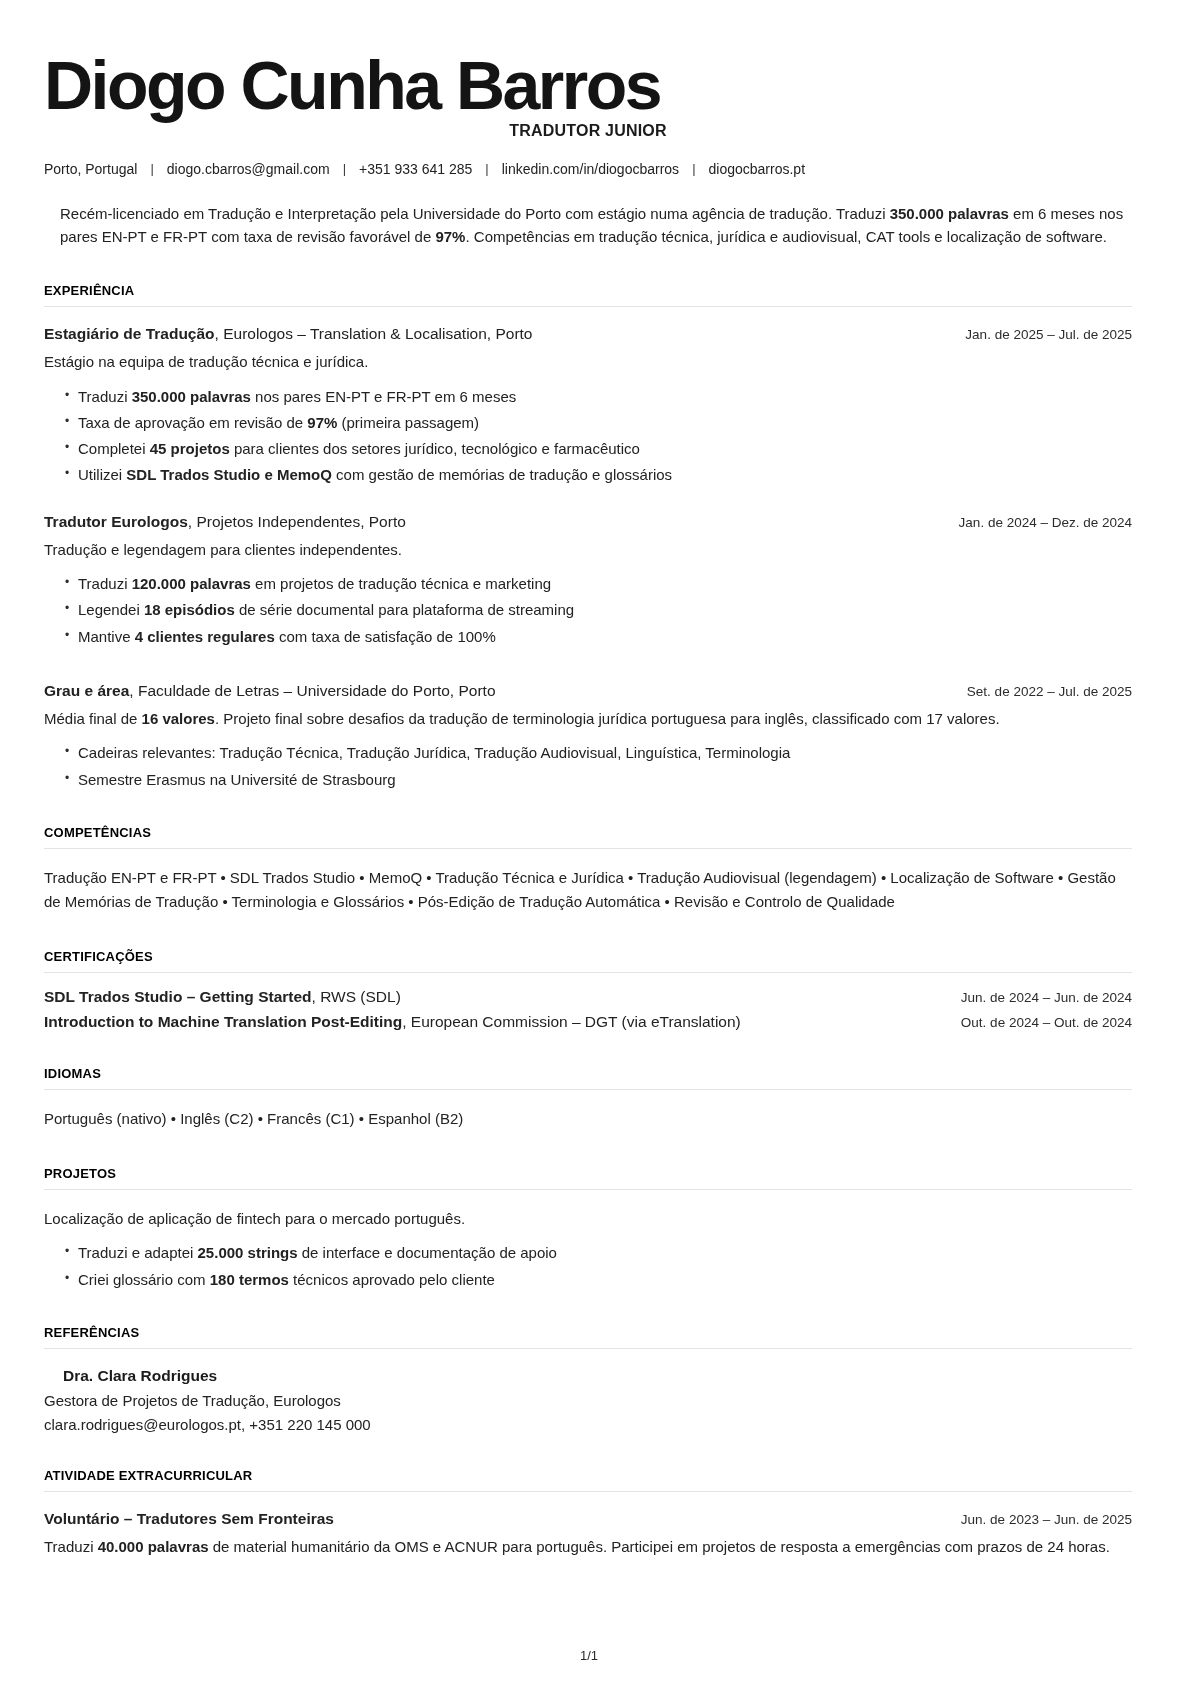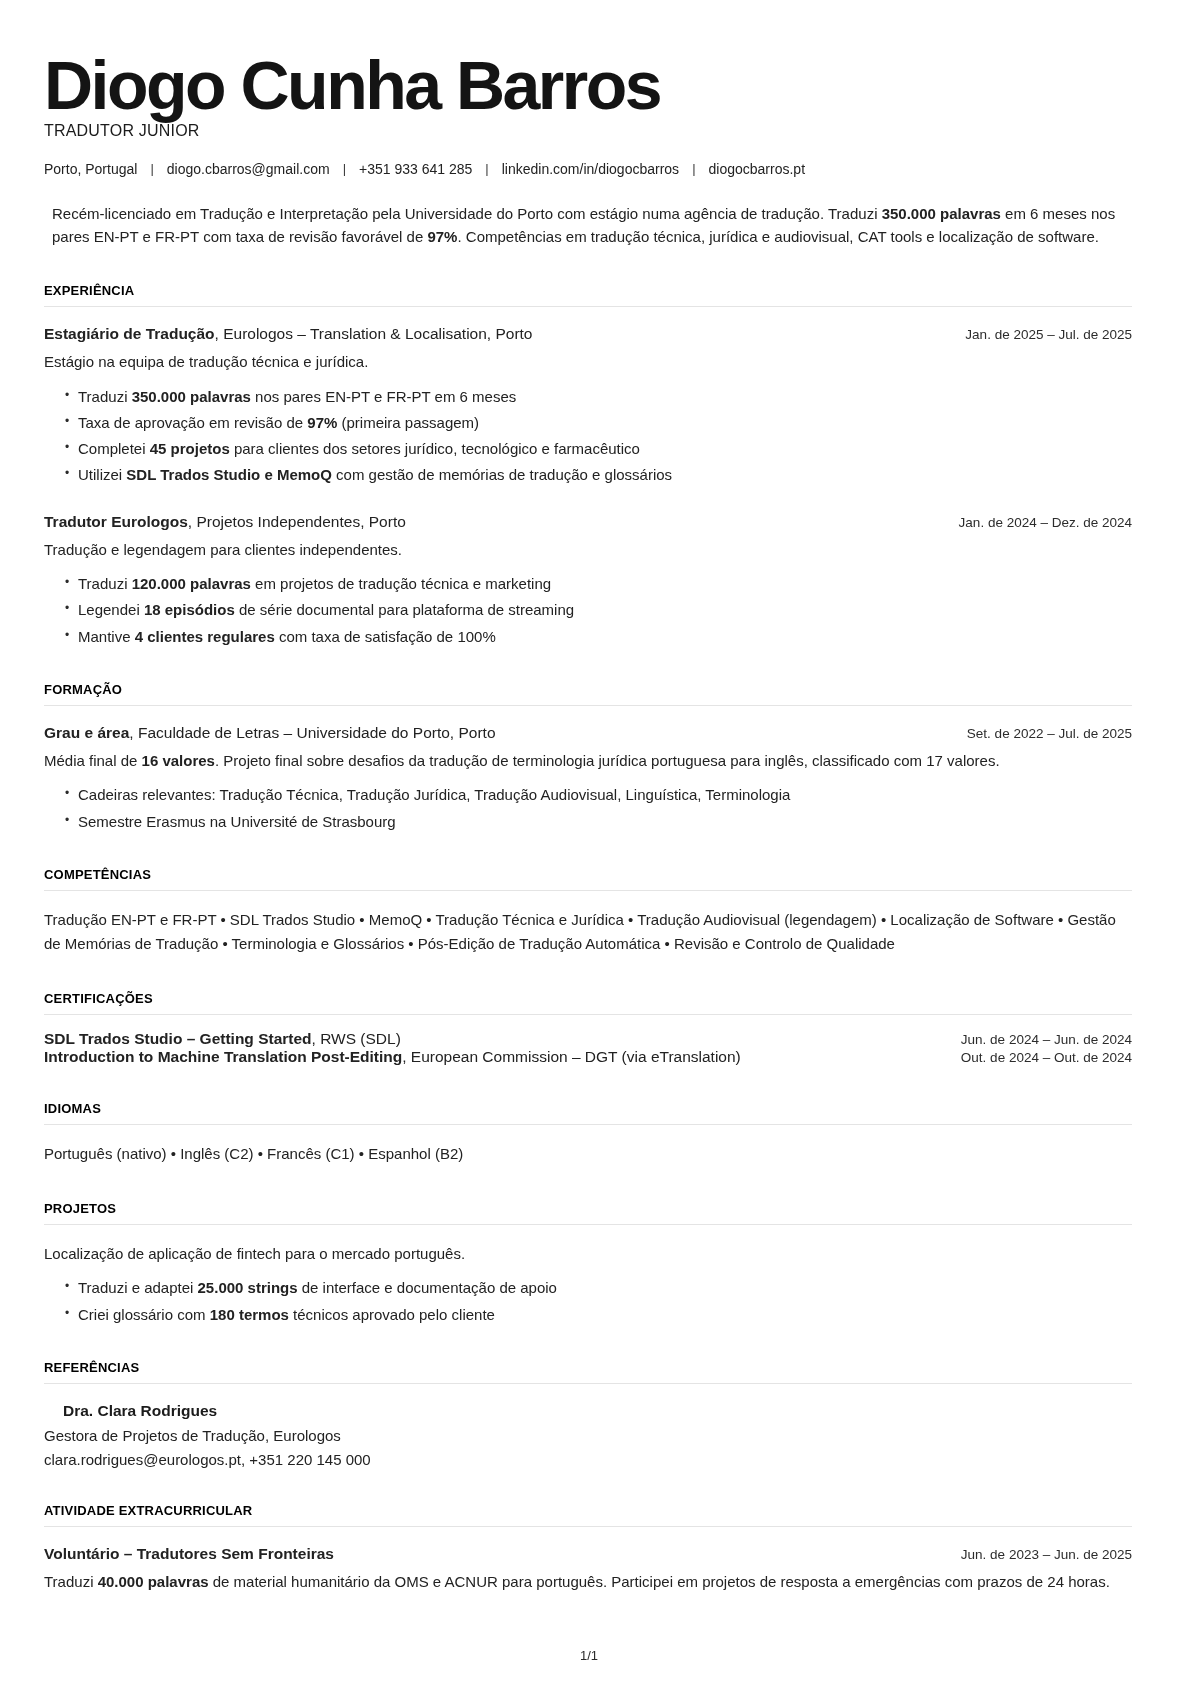--- a/index.html
+++ b/index.html
@@ -20,35 +20,36 @@
     margin: 0;
     font-size: 68px;
     font-weight: 800;
     letter-spacing: -2.5px;
     line-height: 0.98;
     color: #141414;
   }
   .role {
     margin-top: 3px;
     font-size: 16px;
-    font-weight: 400;
+    font-weight: 700;
     letter-spacing: 0.2px;
     color: #1b1b1b;
+    text-align: center;
   }
   .contact {
     margin-top: 21px;
     font-size: 14px;
     color: #222;
     display: flex;
     align-items: center;
     white-space: nowrap;
   }
   .contact .sep { margin: 0 13px; color: #3a3a3a; font-size: 13px; }
   .summary {
-    margin: 25px 0 0 8px;
+    margin: 25px 0 0 16px;
     font-size: 15px;
     line-height: 1.55;
     color: #222;
   }
   .section { margin-top: 35px; }
   .section-title {
     margin: 0;
     font-size: 13px;
     font-weight: 700;
     letter-spacing: 0.2px;
@@ -84,21 +85,21 @@
   ul.bullets li::before {
     content: "\2022";
     position: absolute;
     left: 21px; top: 0;
     font-size: 12px;
     color: #2a2a2a;
   }
   .b { font-weight: 700; }
   .inline-text { margin: 17px 0 0 0; font-size: 15px; line-height: 1.6; color: #222; }
   .cert-entry { margin-top: 15px; }
-  .cert-entry + .cert-entry { margin-top: 0; }
+  .cert-entry + .cert-entry { margin-top: 7px; }
   .ref-block { margin-top: 18px; }
   .ref-name { font-size: 15.5px; font-weight: 700; color: #1b1b1b; margin-left: 19px; }
   .ref-line { margin-top: 7px; font-size: 15px; color: #222; }
   .footer {
     position: absolute;
     left: 0; bottom: 20px;
     width: 100%;
     text-align: center;
     font-size: 13px;
     color: #2a2a2a;
@@ -152,21 +153,20 @@
       <div class="entry-desc">Tradução e legendagem para clientes independentes.</div>
       <ul class="bullets">
         <li><span>Traduzi </span><span class="b">120.000 palavras</span><span> em projetos de tradução técnica e marketing</span></li>
         <li><span>Legendei </span><span class="b">18 episódios</span><span> de série documental para plataforma de streaming</span></li>
         <li><span>Mantive </span><span class="b">4 clientes regulares</span><span> com taxa de satisfação de 100%</span></li>
       </ul>
     </div>
   </section>
 
   <section class="section">
-    <h2 class="section-title">FORMAÇÃO</h2>
     <div class="entry">
       <div class="entry-head">
         <div class="entry-title"><span class="b">Grau e área</span><span>, Faculdade de Letras – Universidade do Porto, Porto</span></div>
         <div class="entry-date">Set. de 2022 – Jul. de 2025</div>
       </div>
       <div class="entry-desc"><span>Média final de </span><span class="b">16 valores</span><span>. Projeto final sobre desafios da tradução de terminologia jurídica portuguesa para inglês, classificado com 17 valores.</span></div>
       <ul class="bullets">
         <li><span>Cadeiras relevantes: Tradução Técnica, Tradução Jurídica, Tradução Audiovisual, Linguística, Terminologia</span></li>
         <li><span>Semestre Erasmus na Université de Strasbourg</span></li>
       </ul>

